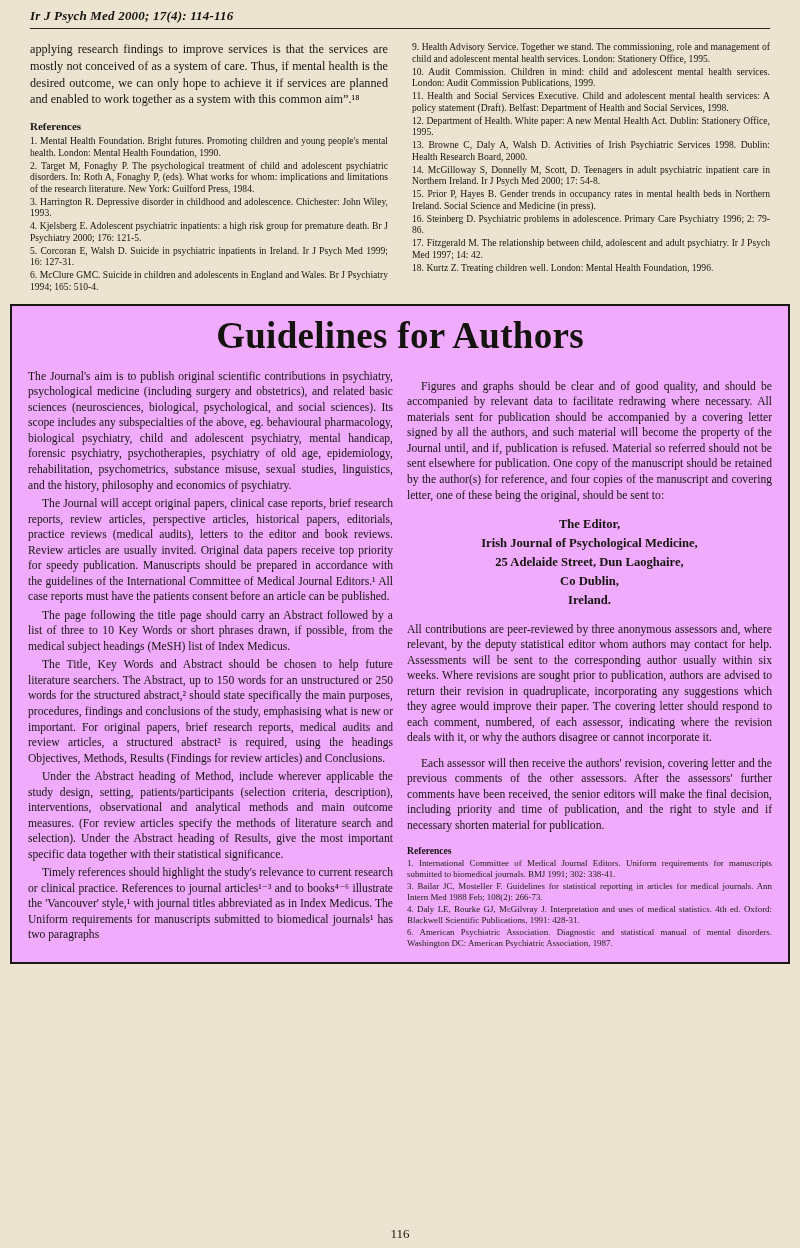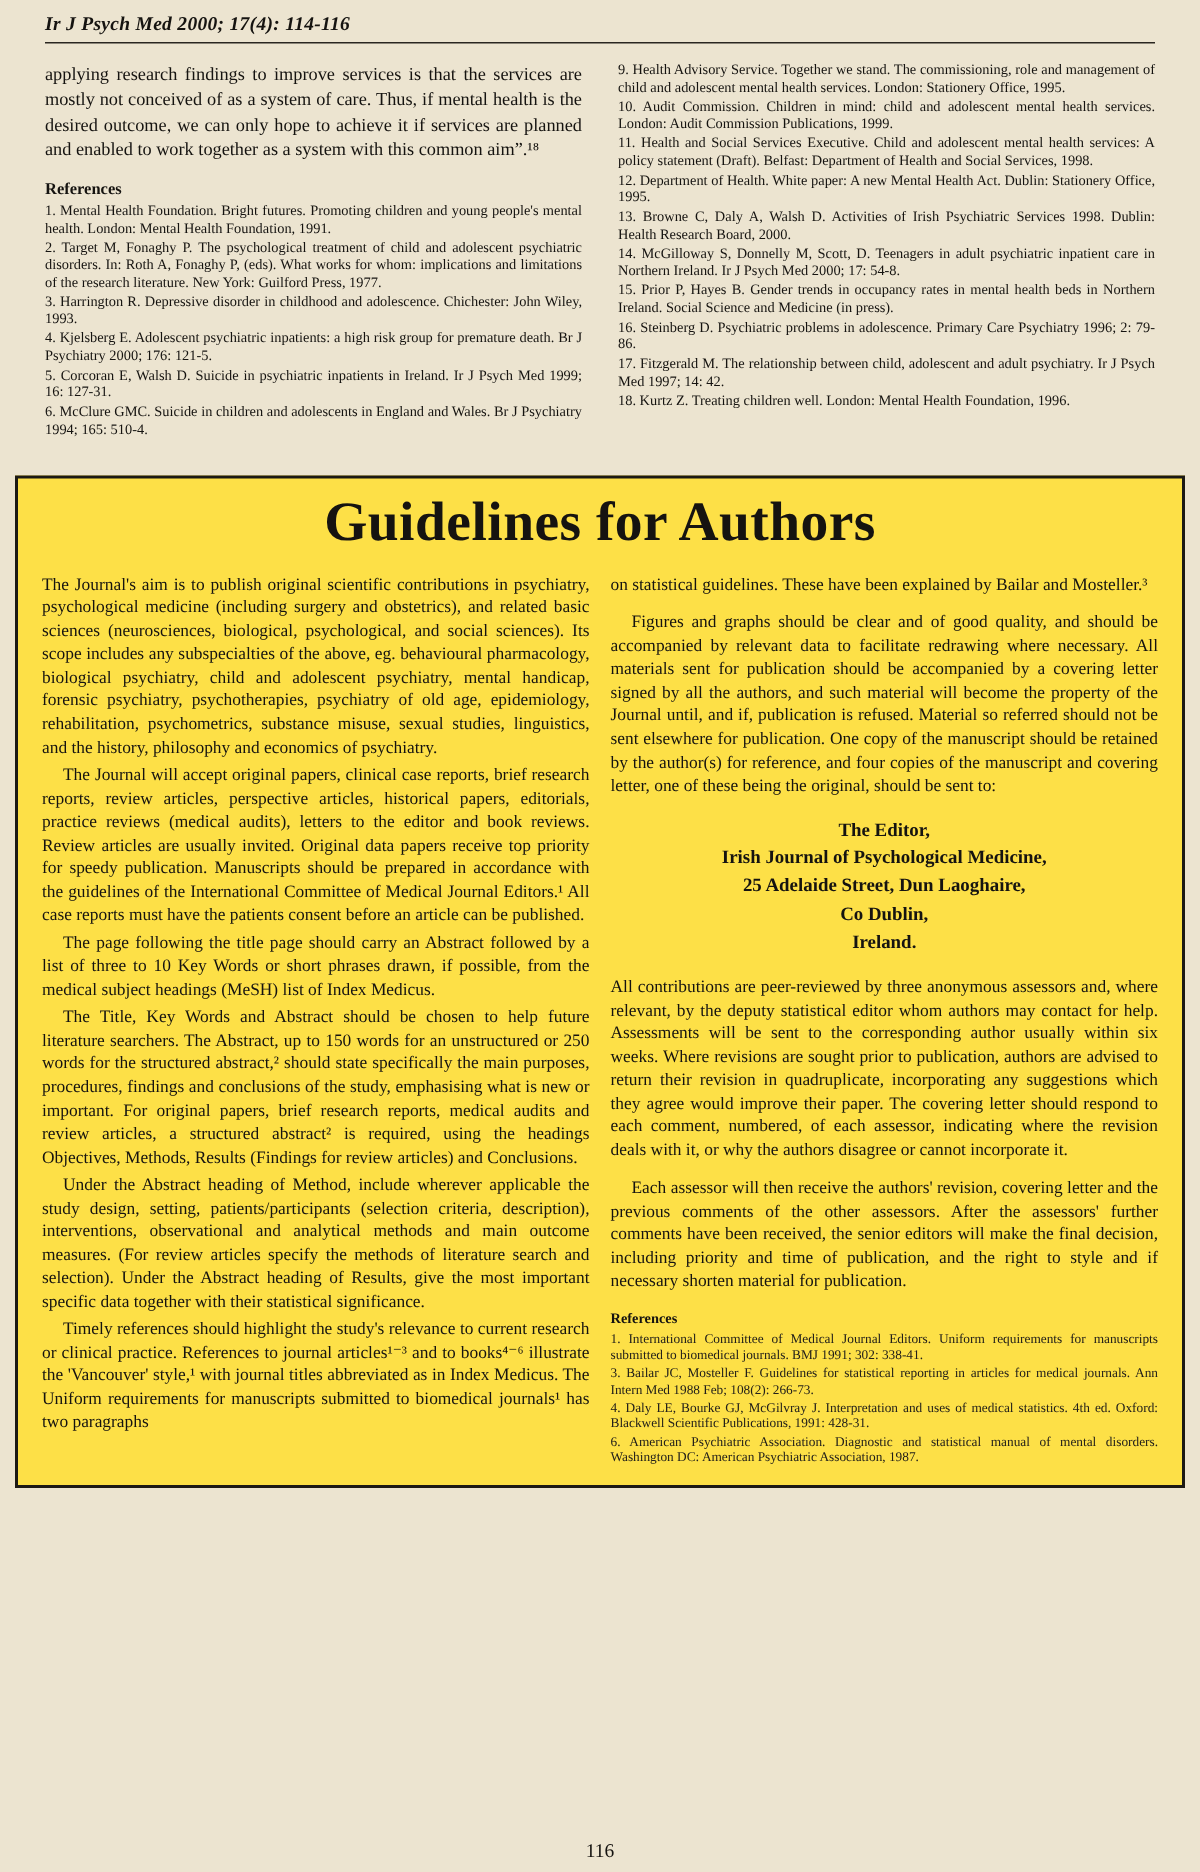--- a/index.html
+++ b/index.html
@@ -30,23 +30,23 @@
     text-align:justify; margin:0 0 12px;
   }
   .refs-heading { font-size:11px; font-weight:bold; margin:8px 0 3px; }
   .ref {
     font-size:9.6px; line-height:1.2;
     text-align:justify; margin:0 0 1.5px;
   }
 
   .guidelines-box {
     border:2px solid #1c1914;
-    margin:23px -20px 0;
+    margin:10px -20px 0;
     padding:4px 16px 12px;
-    background:#fde047;
+    background:#f0abfc;
   }
   .gl-title {
     font-size:37px; font-weight:bold;
     text-align:center; margin:4px 0 12px;
     letter-spacing:0.3px;
   }
   .gl-columns { display:flex; gap:14px; }
   .gcol { flex:1 1 0; min-width:0; }
   .gp {
     font-size:11.6px; line-height:1.34;
@@ -78,22 +78,22 @@
 
   <header>
     <div class="running-head">Ir J Psych Med 2000; 17(4): 114-116</div>
     <div class="head-rule"></div>
   </header>
 
   <section class="top-columns">
     <div class="tcol">
       <p class="intro">applying research findings to improve services is that the services are mostly not conceived of as a system of care. Thus, if mental health is the desired outcome, we can only hope to achieve it if services are planned and enabled to work together as a system with this common aim”.¹⁸</p>
       <div class="refs-heading">References</div>
-      <p class="ref">1. Mental Health Foundation. Bright futures. Promoting children and young people's mental health. London: Mental Health Foundation, 1991.</p>
-      <p class="ref">2. Target M, Fonaghy P. The psychological treatment of child and adolescent psychiatric disorders. In: Roth A, Fonaghy P, (eds). What works for whom: implications and limitations of the research literature. New York: Guilford Press, 1977.</p>
+      <p class="ref">1. Mental Health Foundation. Bright futures. Promoting children and young people's mental health. London: Mental Health Foundation, 1990.</p>
+      <p class="ref">2. Target M, Fonaghy P. The psychological treatment of child and adolescent psychiatric disorders. In: Roth A, Fonaghy P, (eds). What works for whom: implications and limitations of the research literature. New York: Guilford Press, 1984.</p>
       <p class="ref">3. Harrington R. Depressive disorder in childhood and adolescence. Chichester: John Wiley, 1993.</p>
       <p class="ref">4. Kjelsberg E. Adolescent psychiatric inpatients: a high risk group for premature death. Br J Psychiatry 2000; 176: 121-5.</p>
       <p class="ref">5. Corcoran E, Walsh D. Suicide in psychiatric inpatients in Ireland. Ir J Psych Med 1999; 16: 127-31.</p>
       <p class="ref">6. McClure GMC. Suicide in children and adolescents in England and Wales. Br J Psychiatry 1994; 165: 510-4.</p>
     </div>
     <div class="tcol">
       <p class="ref">9. Health Advisory Service. Together we stand. The commissioning, role and management of child and adolescent mental health services. London: Stationery Office, 1995.</p>
       <p class="ref">10. Audit Commission. Children in mind: child and adolescent mental health services. London: Audit Commission Publications, 1999.</p>
       <p class="ref">11. Health and Social Services Executive. Child and adolescent mental health services: A policy statement (Draft). Belfast: Department of Health and Social Services, 1998.</p>
       <p class="ref">12. Department of Health. White paper: A new Mental Health Act. Dublin: Stationery Office, 1995.</p>
@@ -113,21 +113,20 @@
       <div class="gcol">
         <p class="gp noindent">The Journal's aim is to publish original scientific contributions in psychiatry, psychological medicine (including surgery and obstetrics), and related basic sciences (neurosciences, biological, psychological, and social sciences). Its scope includes any subspecialties of the above, eg. behavioural pharmacology, biological psychiatry, child and adolescent psychiatry, mental handicap, forensic psychiatry, psychotherapies, psychiatry of old age, epidemiology, rehabilitation, psychometrics, substance misuse, sexual studies, linguistics, and the history, philosophy and economics of psychiatry.</p>
         <p class="gp">The Journal will accept original papers, clinical case reports, brief research reports, review articles, perspective articles, historical papers, editorials, practice reviews (medical audits), letters to the editor and book reviews. Review articles are usually invited. Original data papers receive top priority for speedy publication. Manuscripts should be prepared in accordance with the guidelines of the International Committee of Medical Journal Editors.¹ All case reports must have the patients consent before an article can be published.</p>
         <p class="gp">The page following the title page should carry an Abstract followed by a list of three to 10 Key Words or short phrases drawn, if possible, from the medical subject headings (MeSH) list of Index Medicus.</p>
         <p class="gp">The Title, Key Words and Abstract should be chosen to help future literature searchers. The Abstract, up to 150 words for an unstructured or 250 words for the structured abstract,² should state specifically the main purposes, procedures, findings and conclusions of the study, emphasising what is new or important. For original papers, brief research reports, medical audits and review articles, a structured abstract² is required, using the headings Objectives, Methods, Results (Findings for review articles) and Conclusions.</p>
         <p class="gp">Under the Abstract heading of Method, include wherever applicable the study design, setting, patients/participants (selection criteria, description), interventions, observational and analytical methods and main outcome measures. (For review articles specify the methods of literature search and selection). Under the Abstract heading of Results, give the most important specific data together with their statistical significance.</p>
         <p class="gp">Timely references should highlight the study's relevance to current research or clinical practice. References to journal articles¹⁻³ and to books⁴⁻⁶ illustrate the 'Vancouver' style,¹ with journal titles abbreviated as in Index Medicus. The Uniform requirements for manuscripts submitted to biomedical journals¹ has two paragraphs</p>
       </div>
 
       <div class="gcol">
-        <p class="gp noindent">on statistical guidelines. These have been explained by Bailar and Mosteller.³</p>
         <p class="gp spaced">Figures and graphs should be clear and of good quality, and should be accompanied by relevant data to facilitate redrawing where necessary. All materials sent for publication should be accompanied by a covering letter signed by all the authors, and such material will become the property of the Journal until, and if, publication is refused. Material so referred should not be sent elsewhere for publication. One copy of the manuscript should be retained by the author(s) for reference, and four copies of the manuscript and covering letter, one of these being the original, should be sent to:</p>
         <div class="address">
           <div>The Editor,</div>
           <div>Irish Journal of Psychological Medicine,</div>
           <div>25 Adelaide Street, Dun Laoghaire,</div>
           <div>Co Dublin,</div>
           <div>Ireland.</div>
         </div>
         <p class="gp noindent">All contributions are peer-reviewed by three anonymous assessors and, where relevant, by the deputy statistical editor whom authors may contact for help. Assessments will be sent to the corresponding author usually within six weeks. Where revisions are sought prior to publication, authors are advised to return their revision in quadruplicate, incorporating any suggestions which they agree would improve their paper. The covering letter should respond to each comment, numbered, of each assessor, indicating where the revision deals with it, or why the authors disagree or cannot incorporate it.</p>
         <p class="gp spaced">Each assessor will then receive the authors' revision, covering letter and the previous comments of the other assessors. After the assessors' further comments have been received, the senior editors will make the final decision, including priority and time of publication, and the right to style and if necessary shorten material for publication.</p>

